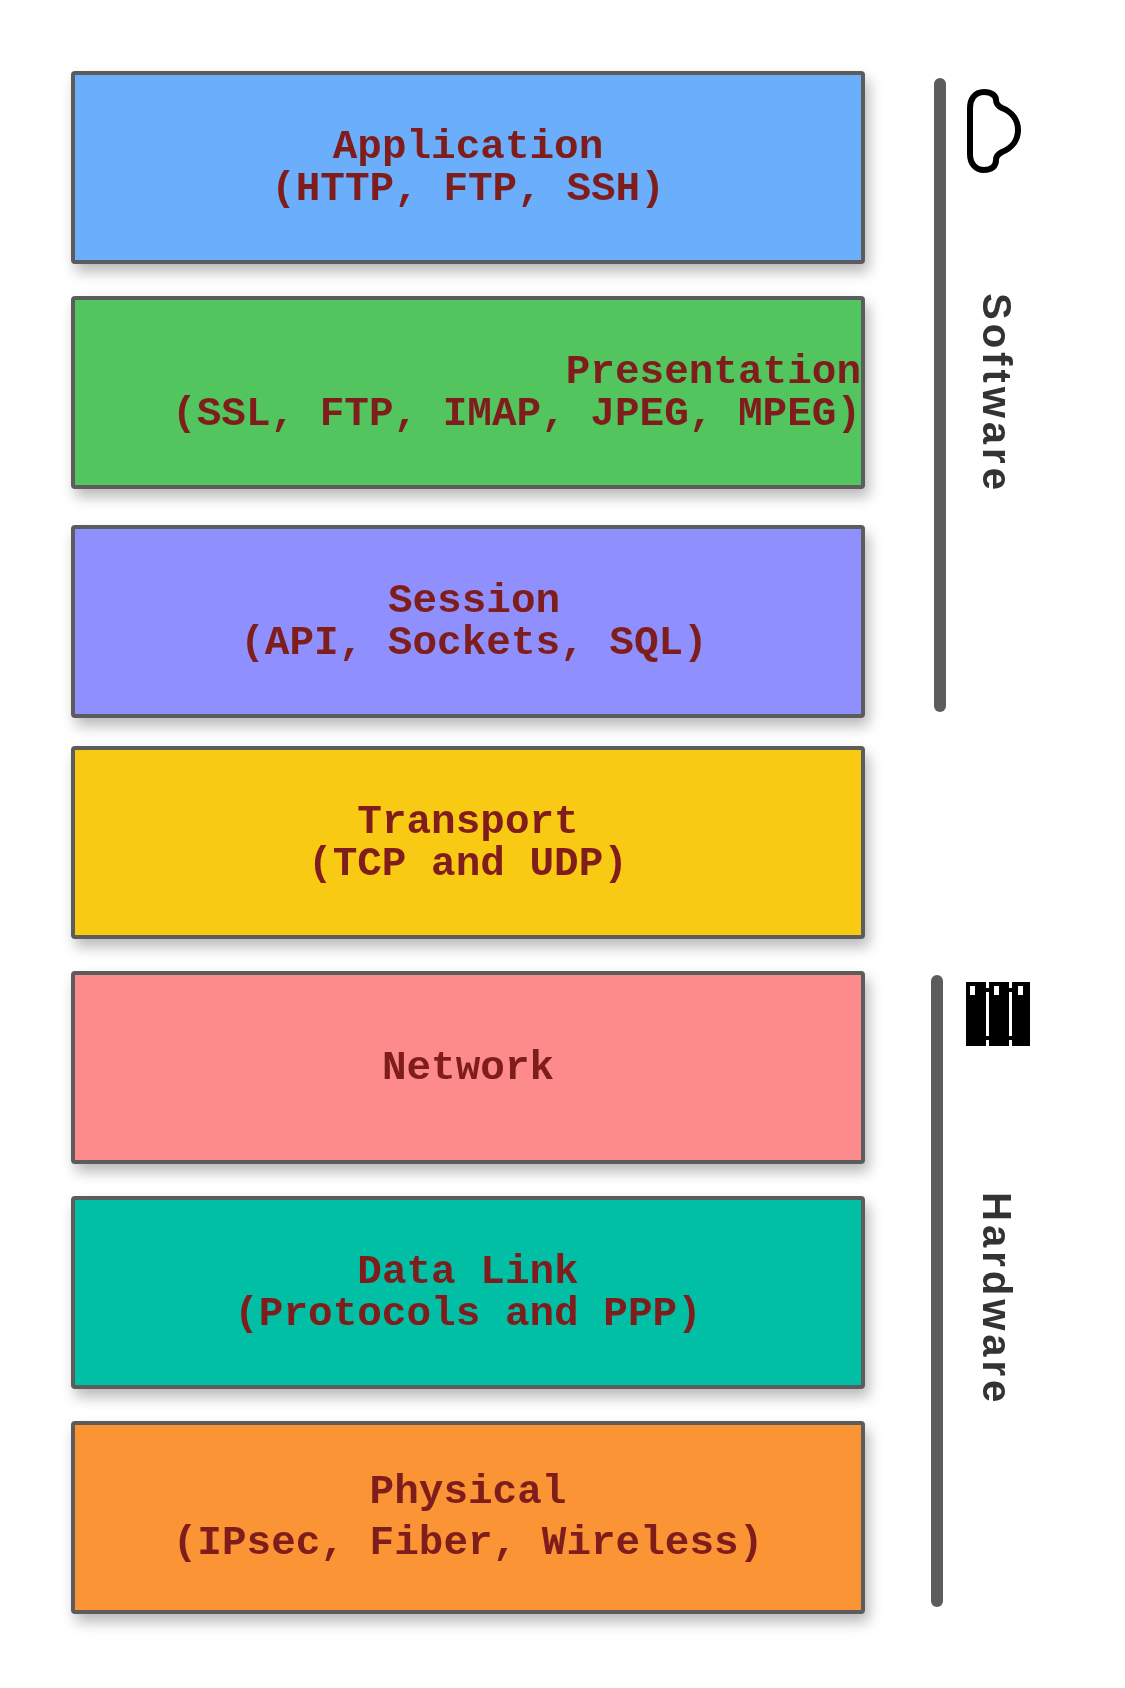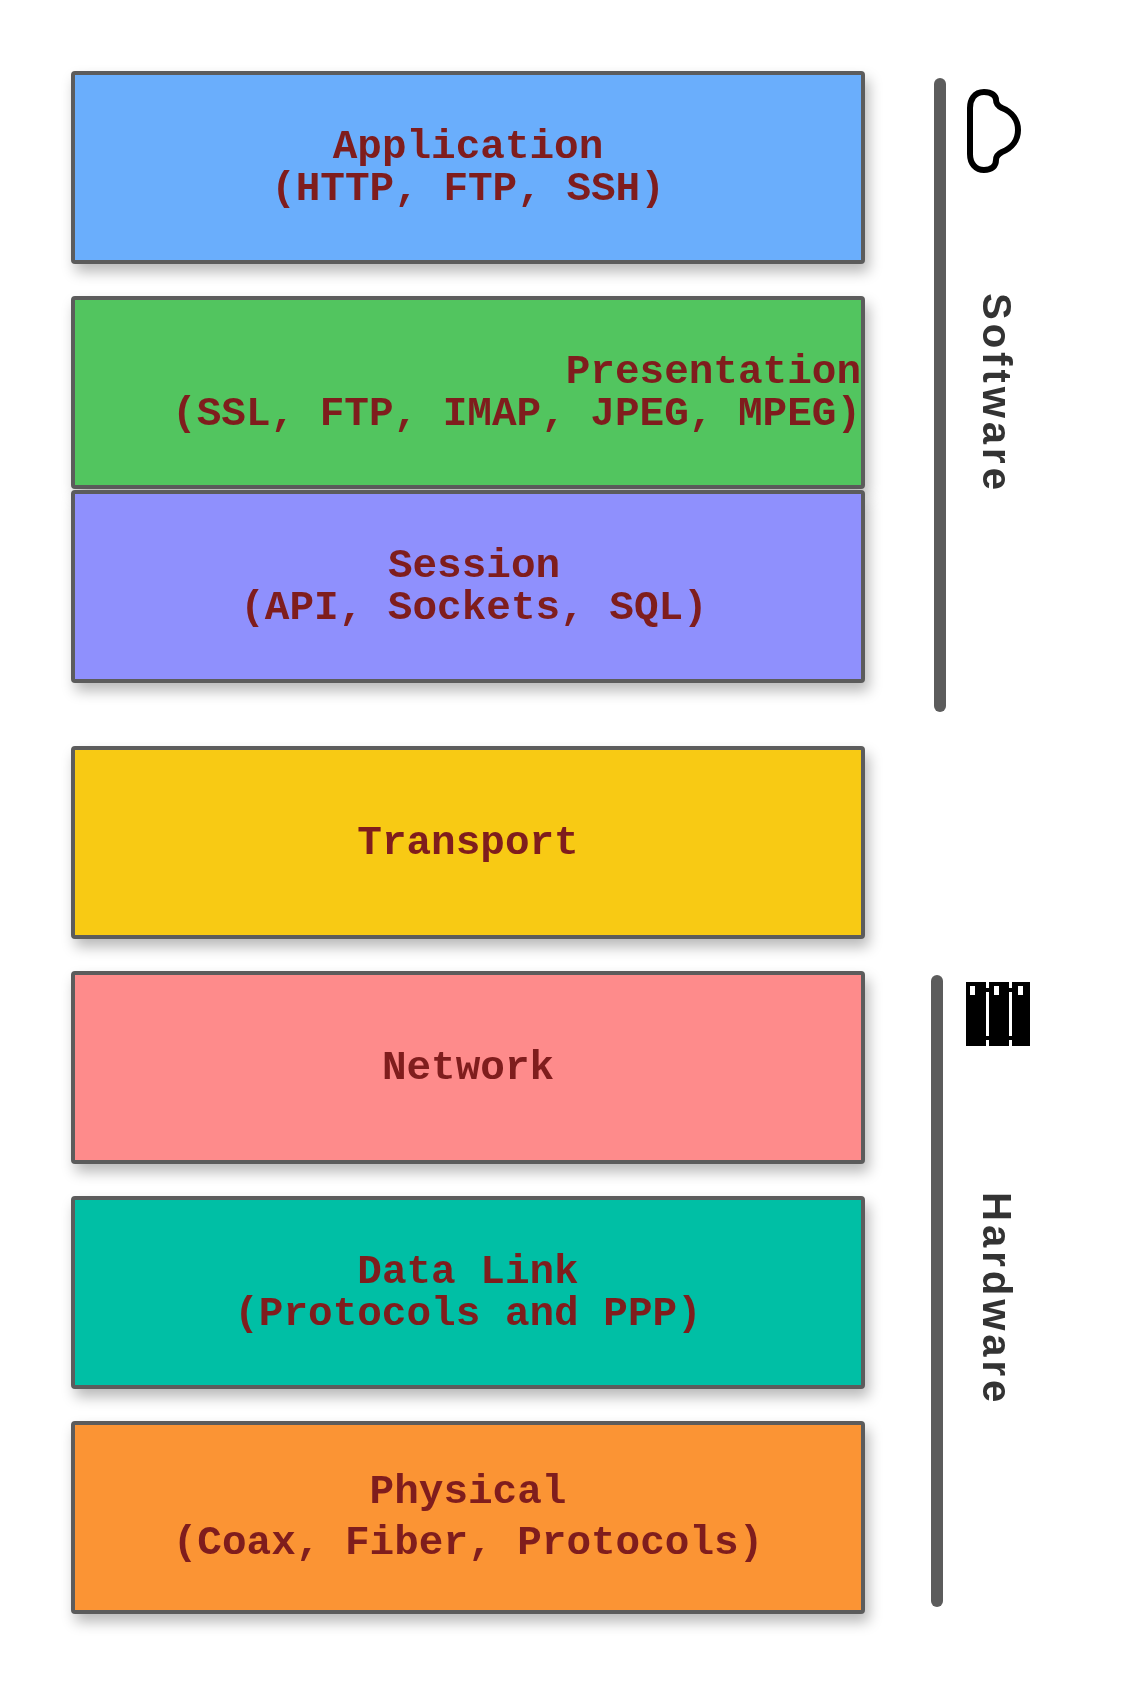--- a/index.html
+++ b/index.html
@@ -50,37 +50,38 @@
 <body>
 
 <div class="layer" style="top: 71px; background: rgb(106, 174, 252);">
   <span>Application</span>
   <span>(HTTP, FTP, SSH)</span>
 </div>
 <div class="layer" style="top: 296px; background: rgb(82, 197, 95); align-items: flex-end;">
   <span>Presentation</span>
   <span>(SSL, FTP, IMAP, JPEG, MPEG)</span>
 </div>
-<div class="layer" style="top: 490px; background: rgb(143, 144, 253); padding-left: 12px;">
+<div class="layer" style="top: 525px; background: rgb(143, 144, 253); padding-left: 12px;">
   <span>Session</span>
   <span>(API, Sockets, SQL)</span>
 </div>
 <div class="layer" style="top: 746px; background: rgb(248, 202, 20);">
   <span>Transport</span>
+  <span>(TCP and UDP)</span>
 </div>
 <div class="layer" style="top: 971px; background: rgb(254, 139, 139);">
   <span>Network</span>
 </div>
 <div class="layer" style="top: 1196px; background: rgb(0, 191, 165);">
   <span>Data Link</span>
   <span>(Protocols and PPP)</span>
 </div>
 <div class="layer" style="top: 1421px; background: rgb(251, 148, 52); gap: 9px;">
   <span>Physical</span>
-  <span>(Coax, Fiber, Protocols)</span>
+  <span>(IPsec, Fiber, Wireless)</span>
 </div>
 
 <div class="bar" style="left:934px; top:78px; height:634px;"></div>
 <svg class="icon" style="left:966px; top:86px;" width="60" height="90" viewBox="0 0 60 90">
   <path d="M18 6 C8 6 4 14 4 22 L4 68 C4 78 10 84 18 84 C26 84 30 80 30 74 C30 70 32 68 36 66 C46 62 52 54 52 44 C52 34 46 26 36 22 C32 20 30 18 30 14 C30 10 26 6 18 6 Z" fill="none" stroke="#000000" stroke-width="6" stroke-linejoin="round"></path>
 </svg>
 <div class="side-label" style="left:897px; top:368px; width:200px; height:50px; line-height:50px;">Software</div>
 
 <div class="bar" style="left:931px; top:975px; height:632px;"></div>
 <svg class="icon" style="left:964px; top:980px;" width="68" height="66" viewBox="0 0 68 66">

